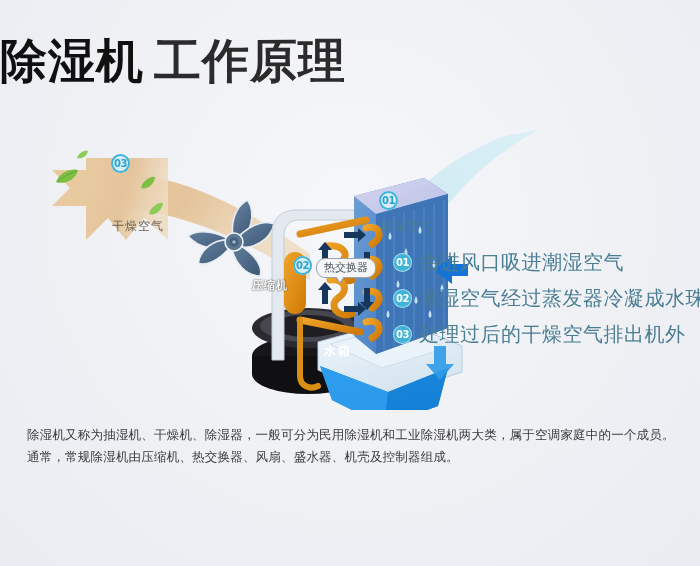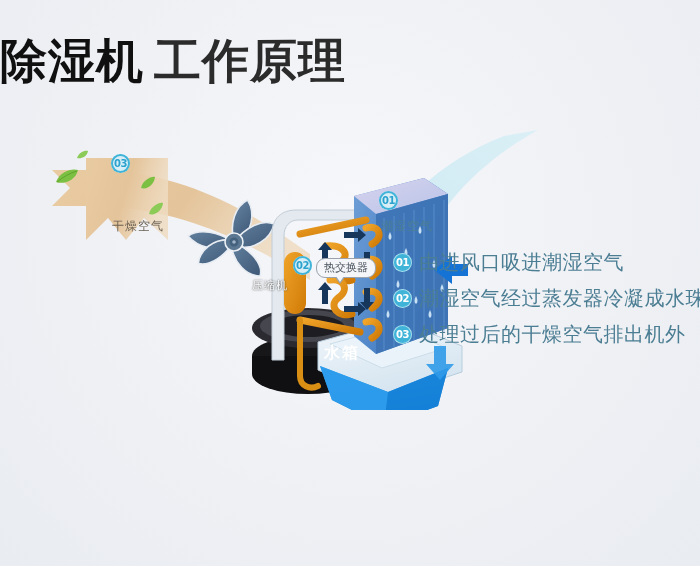--- a/index.html
+++ b/index.html
@@ -75,25 +75,25 @@
     background:#d8eef7;color:#2ba2cd;
     box-shadow:0 0 0 2px #3fb4d8 inset;
   }
 
   
   .dlabel{position:absolute;white-space:nowrap;}
   .lbl-dry{left:112px;top:108px;font-size:12px;color:#6b6152;letter-spacing:1px;}
   .lbl-humid{left:381px;top:108px;font-size:12px;color:#4c7f95;letter-spacing:1px;}
   .lbl-comp{
     left:252px;top:168px;font-size:11px;color:#ffffff;
-    background:rgba(25,25,28,.0);letter-spacing:1px;font-weight:normal;
+    background:rgba(25,25,28,.0);letter-spacing:1px;font-weight:bold;
     text-shadow:0 0 2px rgba(0,0,0,.9);
   }
   .lbl-tank{
-    left:324px;top:233px;font-size:16px;color:#ffffff;
+    left:324px;top:233px;font-size:12px;color:#ffffff;
     letter-spacing:2px;font-weight:bold;
   }
 
   
   .legend{position:absolute;left:393px;top:252px;width:290px;}
   .legend-row{position:relative;height:36px;}
   .legend-row .badge{position:absolute;left:0;top:1px;}
   .legend-row .ltext{
     position:absolute;left:26px;top:0px;
     font-size:20px;line-height:20px;color:#4b7d93;
@@ -301,15 +301,16 @@
       <div class="badge">02</div>
       <div class="ltext">潮湿空气经过蒸发器冷凝成水珠</div>
     </div>
     <div class="legend-row">
       <div class="badge">03</div>
       <div class="ltext">处理过后的干燥空气排出机外</div>
     </div>
   </div>
 
   <div class="copy">
+    <p>除湿机又称为抽湿机、干燥机、除湿器，一般可分为民用除湿机和工业除湿机两大类，属于空调家庭中的一个成员。通常，常规除湿机由压缩机、热交换器、风扇、盛水器、机壳及控制器组成。</p>
   </div>
 
 </div>
 
 </body></html>

